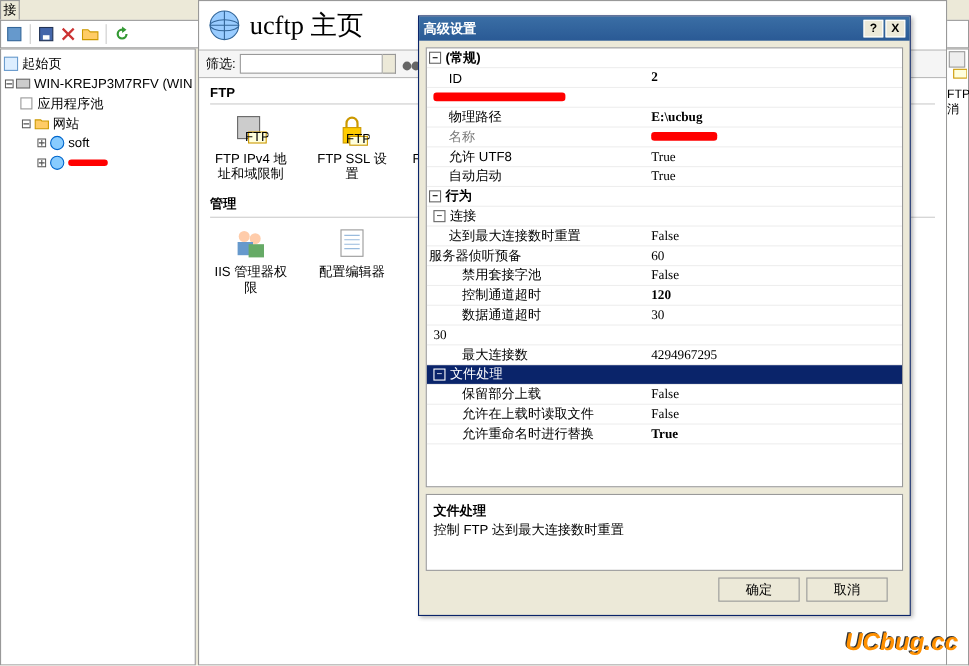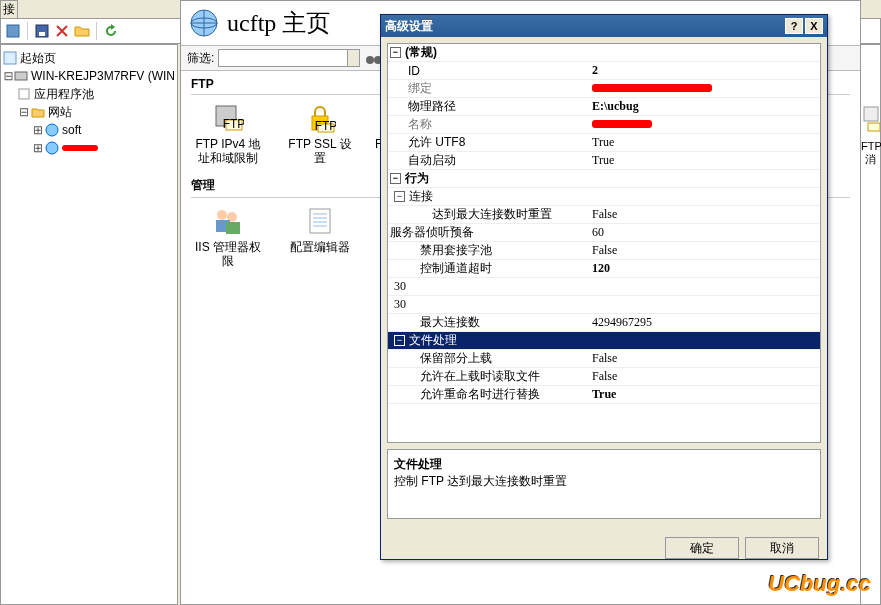--- a/index.html
+++ b/index.html
@@ -21,36 +21,36 @@
 .cbar input{height:18px;width:130px;border:1px solid #999;margin-left:4px}
 .cbar .dd{width:12px;height:18px;border:1px solid #999;border-left:none;background:#ece9d8}
 .bino{width:20px;height:16px;margin-left:4px}
 .cbar a{margin-left:4px;color:#000;text-decoration:none}
 .grp{padding:6px 10px}
 .grp-title{font-weight:bold;border-bottom:1px solid #ccc;padding-bottom:3px;margin-bottom:6px}
 .icons{display:flex;gap:18px}
 .ic-item{width:74px;text-align:center}
 .ic-img{height:34px;display:flex;align-items:center;justify-content:center;margin-bottom:2px}
 .ic-label{line-height:14px}
-.right-strip{position:absolute;top:44px;right:0;width:20px;bottom:0;background:#fff;border:1px solid #999;border-left:none;padding-top:60px;text-align:center}
+.right-strip{position:absolute;top:44px;right:0;width:20px;bottom:0;background:#fff;border:1px solid #999;border-left:none;}
 .dialog{position:absolute;top:14px;left:380px;width:448px;height:546px;background:#ece9d8;border:1px solid #235,1px solid #04248a;border:1px solid #0a246a;display:flex;flex-direction:column;box-shadow:2px 2px 4px rgba(0,0,0,.3)}
 .dlg-title{height:22px;background:linear-gradient(#3a6ea5,#2a5a95);color:#fff;display:flex;align-items:center;padding:0 4px;font-weight:bold}
 .dlg-title .spacer{flex:1}
 .dlg-x{width:18px;height:16px;background:#ece9d8;border:1px solid #fff;color:#000;text-align:center;line-height:14px;font-family:Arial;font-size:11px;cursor:pointer}
 .pg{flex:1;margin:6px;background:#fff;border:1px solid #999;overflow:auto}
 .pg-row{display:flex;height:18px;align-items:center;border-bottom:1px solid #eee}
 .pg-k{width:198px;display:flex;align-items:center;padding-left:2px}
 .pg-v{flex:1;padding-left:6px;font-family:SimSun}
 .pg-sq{width:11px;height:11px;border:1px solid #666;text-align:center;line-height:9px;font-size:9px;margin-right:4px;font-family:Arial}
 .pg-cat{font-weight:bold}
 .pg-sel{background:#0a246a;color:#fff}
 .pg-sel .pg-sq{border-color:#fff}
 .bold{font-weight:bold}
 .desc{margin:0 6px 6px 6px;height:70px;background:#fff;border:1px solid #999;padding:6px}
-.btns{height:34px;display:flex;align-items:flex-end;justify-content:flex-end;padding:0 8px;gap:6px}
+.btns{height:34px;display:flex;align-items:flex-start;justify-content:flex-end;padding:0 20px;gap:6px}
 .btn{width:74px;height:22px;background:#ece9d8;border:1px solid #999;cursor:pointer}
 .red-sc{display:inline-block;height:8px;background:red;border-radius:3px}
 .watermark{position:absolute;right:10px;bottom:8px;font-size:22px;font-weight:bold;font-style:italic;color:#ff9000;text-shadow:1px 1px #fff,-1px -1px #333;pointer-events:none}
 </style>
 </head>
 <body>
 
 <div class="top-tab">接</div>
 
 <div class="toolbar">
@@ -235,21 +235,20 @@
         <div class="pg-k pg-cat">
           <span class="pg-sq">−</span>
           <span>(常规)</span>
         </div>
       </div>
     <div class="pg-row">
         <div class="pg-k" style="padding-left:20px">ID</div>
         <div class="pg-v bold">2</div>
       </div>
     <div class="pg-row">
-        <div class="pg-k" style="padding-left:20px;color:#777">绑定</div>
         <div class="pg-v"><span class="red-sc" style="width:120px"></span></div>
       </div>
     <div class="pg-row">
         <div class="pg-k" style="padding-left:20px">物理路径</div>
         <div class="pg-v bold">E:\ucbug</div>
       </div>
     <div class="pg-row">
         <div class="pg-k" style="padding-left:20px;color:#777">名称</div>
         <div class="pg-v"><span class="red-sc" style="width:60px"></span></div>
       </div>
@@ -267,36 +266,37 @@
           <span>行为</span>
         </div>
       </div>
     <div class="pg-row">
         <div class="pg-k" style="padding-left:6px">
           <span class="pg-sq">−</span>
           <span>连接</span>
         </div>
       </div>
     <div class="pg-row">
-        <div class="pg-k" style="padding-left:44px">达到最大连接数时重置</div>
+        <div class="pg-k" style="padding-left:20px">达到最大连接数时重置</div>
         <div class="pg-v">False</div>
       </div>
     <div class="pg-row">
         <div class="pg-k" style="">服务器侦听预备</div>
         <div class="pg-v">60</div>
       </div>
     <div class="pg-row">
         <div class="pg-k" style="padding-left:32px">禁用套接字池</div>
         <div class="pg-v">False</div>
       </div>
     <div class="pg-row">
         <div class="pg-k" style="padding-left:32px">控制通道超时</div>
         <div class="pg-v bold">120</div>
       </div>
     <div class="pg-row">
+        <div class="pg-k" style="padding-left:32px">数据通道超时</div>
         <div class="pg-v">30</div>
       </div>
     <div class="pg-row">
         <div class="pg-v">30</div>
       </div>
     <div class="pg-row">
         <div class="pg-k" style="padding-left:32px">最大连接数</div>
         <div class="pg-v">4294967295</div>
       </div>
     <div class="pg-row pg-sel">

